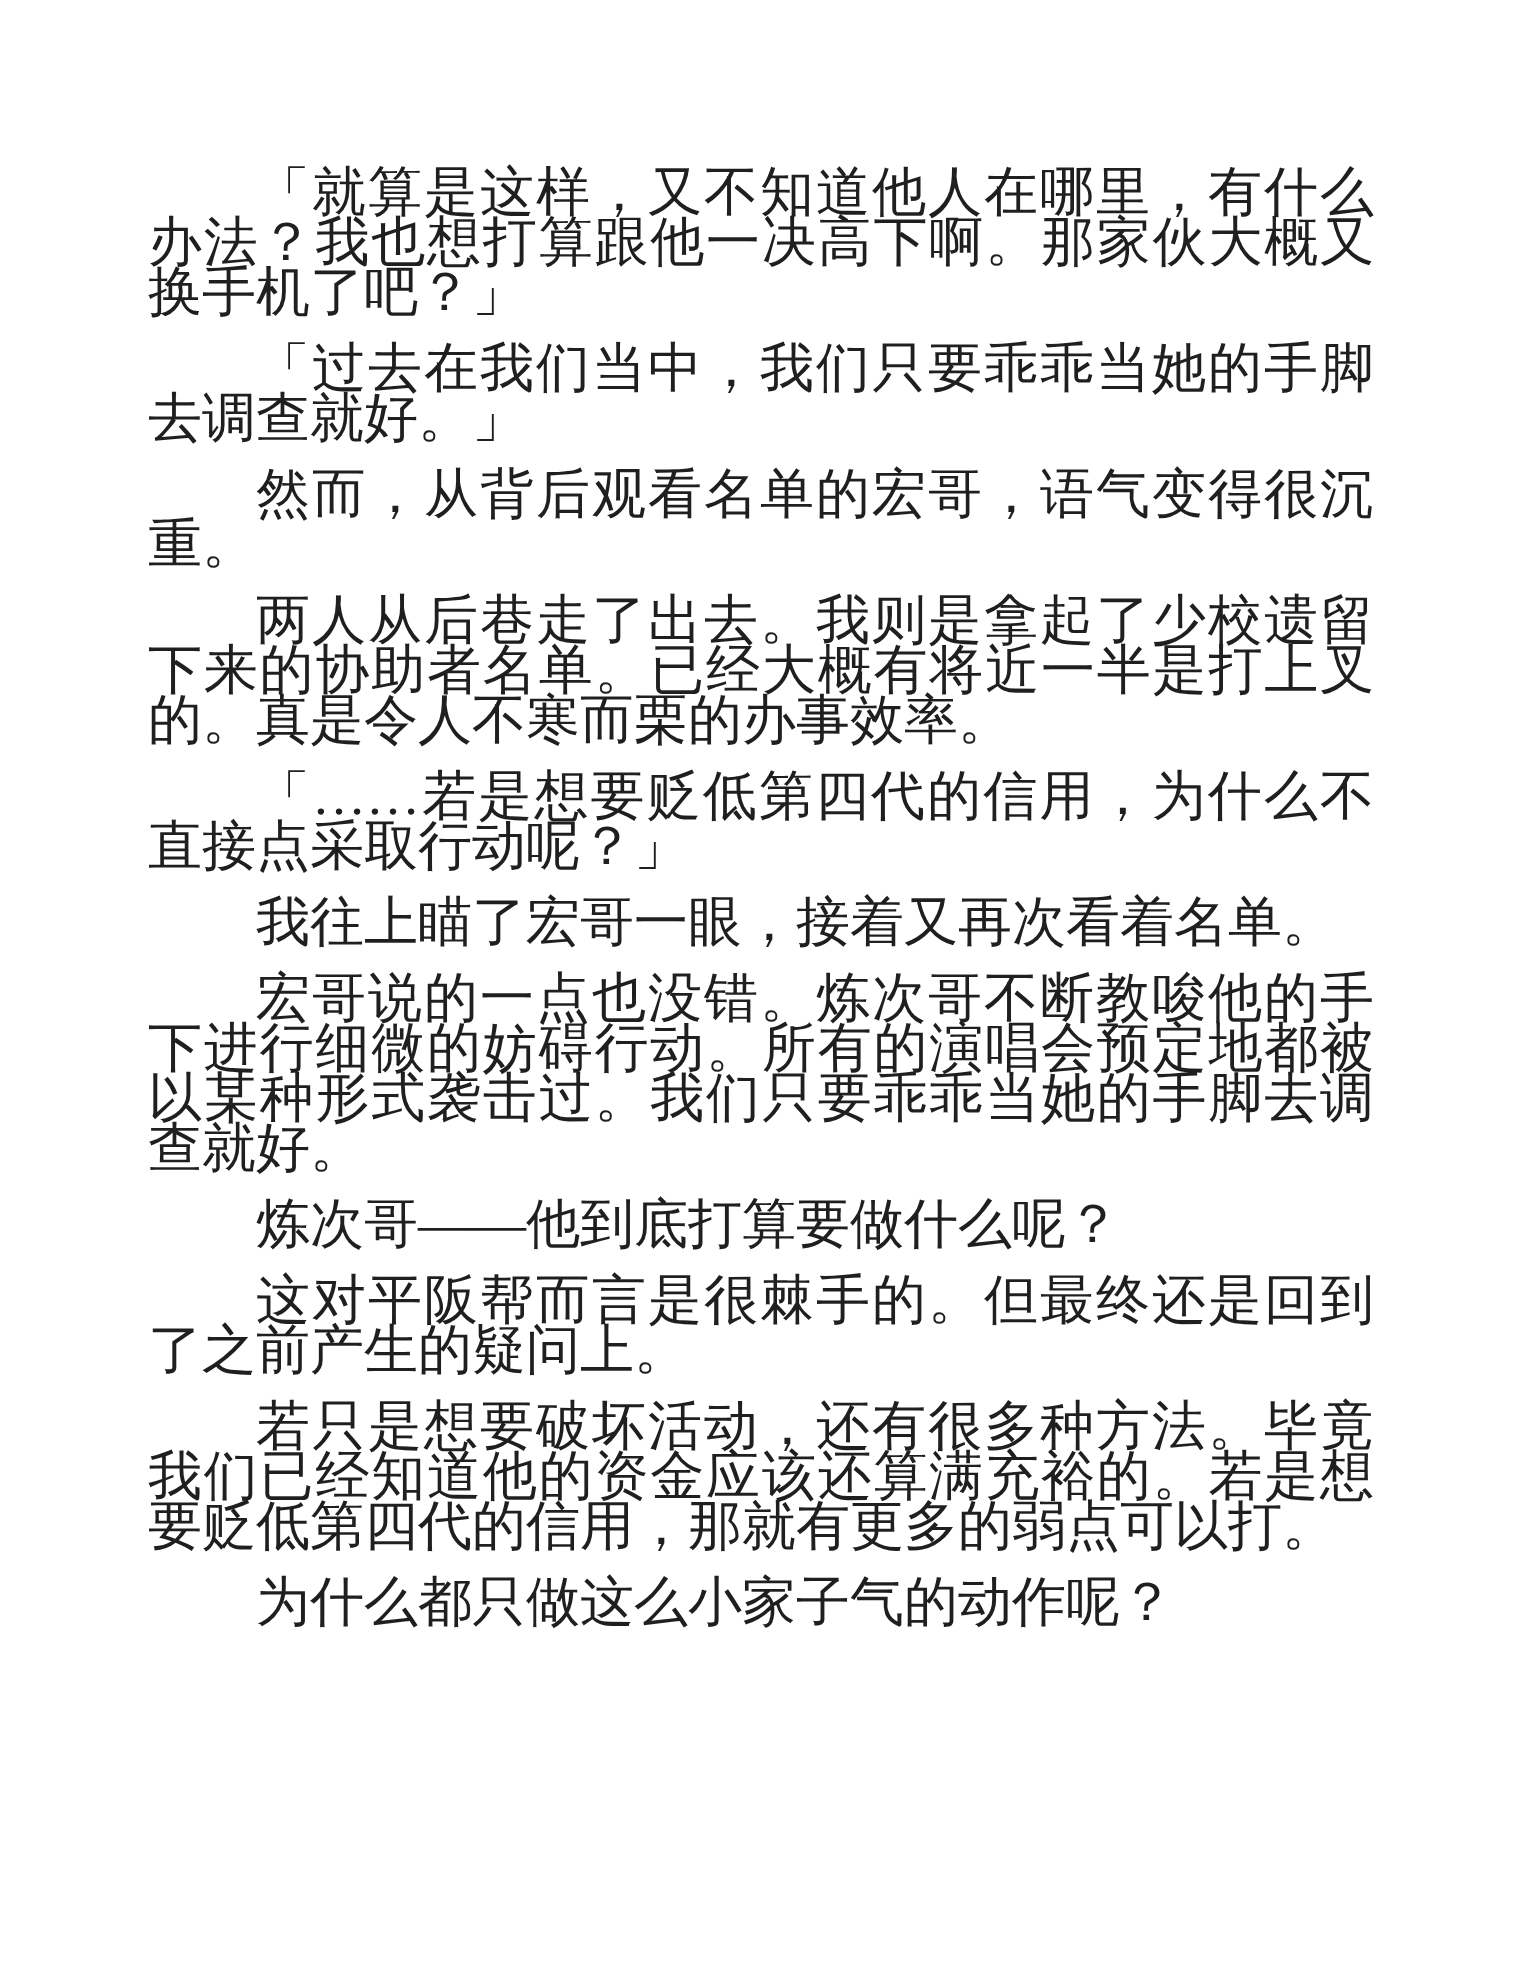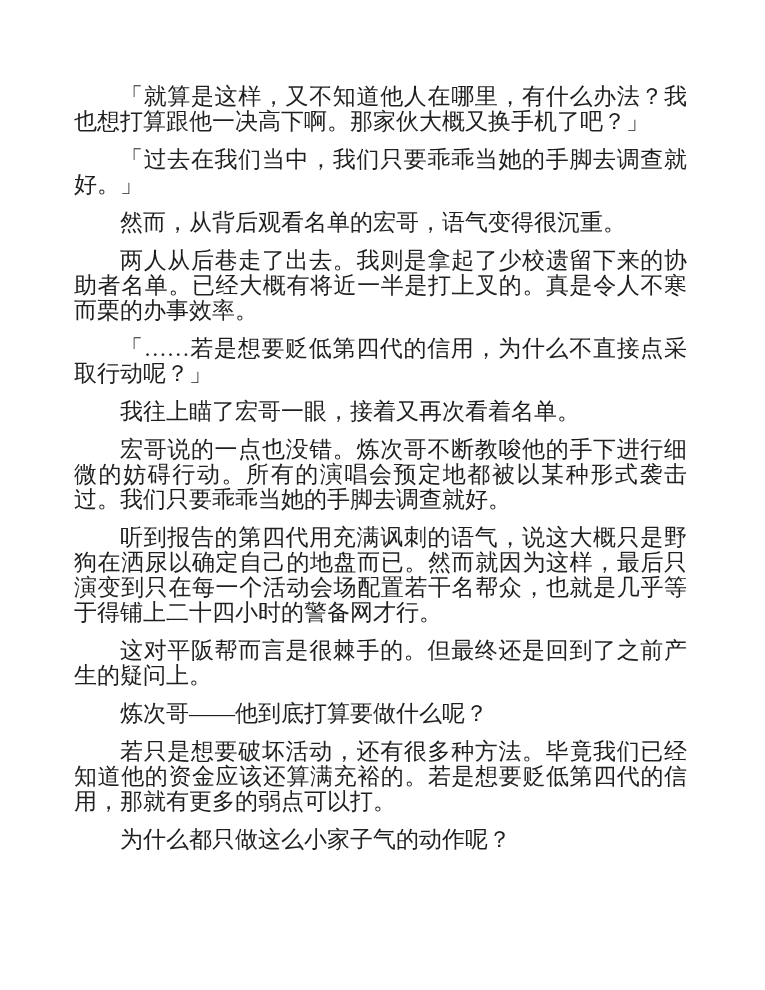--- a/index.html
+++ b/index.html
@@ -18,21 +18,21 @@
     position: absolute;
     inset: 0;
     background: #ffffff;
   }
   .text-content {
     position: absolute;
     left: 74px;
     top: 84px;
     width: 613px;
     color: #1f1f1f;
-    font-size: 23px;
+    font-size: 27px;
     line-height: 25px;
     text-align: justify;
     word-break: break-all;
   }
   .text-content p {
     margin: 0 0 13px 0;
     text-indent: 2em;
   }
 </style>
 </head>
@@ -40,19 +40,18 @@
 
 <div class="page">
   <div class="text-content">
     <p>「就算是这样，又不知道他人在哪里，有什么办法？我也想打算跟他一决高下啊。那家伙大概又换手机了吧？」</p>
     <p>「过去在我们当中，我们只要乖乖当她的手脚去调查就好。」</p>
     <p>然而，从背后观看名单的宏哥，语气变得很沉重。</p>
     <p>两人从后巷走了出去。我则是拿起了少校遗留下来的协助者名单。已经大概有将近一半是打上叉的。真是令人不寒而栗的办事效率。</p>
     <p>「……若是想要贬低第四代的信用，为什么不直接点采取行动呢？」</p>
     <p>我往上瞄了宏哥一眼，接着又再次看着名单。</p>
     <p>宏哥说的一点也没错。炼次哥不断教唆他的手下进行细微的妨碍行动。所有的演唱会预定地都被以某种形式袭击过。我们只要乖乖当她的手脚去调查就好。</p>
-    <p>听到报告的第四代用充满讽刺的语气，说这大概只是野狗在洒尿以确定自己的地盘而已。然而就因为这样，最后只演变到只在每一个活动会场配置若干名帮众，也就是几乎等于得铺上二十四小时的警备网才行。</p>
+    <p>炼次哥——他到底打算要做什么呢？</p>
     <p>这对平阪帮而言是很棘手的。但最终还是回到了之前产生的疑问上。</p>
-    <p>炼次哥——他到底打算要做什么呢？</p>
     <p>若只是想要破坏活动，还有很多种方法。毕竟我们已经知道他的资金应该还算满充裕的。若是想要贬低第四代的信用，那就有更多的弱点可以打。</p>
     <p>为什么都只做这么小家子气的动作呢？</p>
   </div>
 </div>
 
 </body></html>

